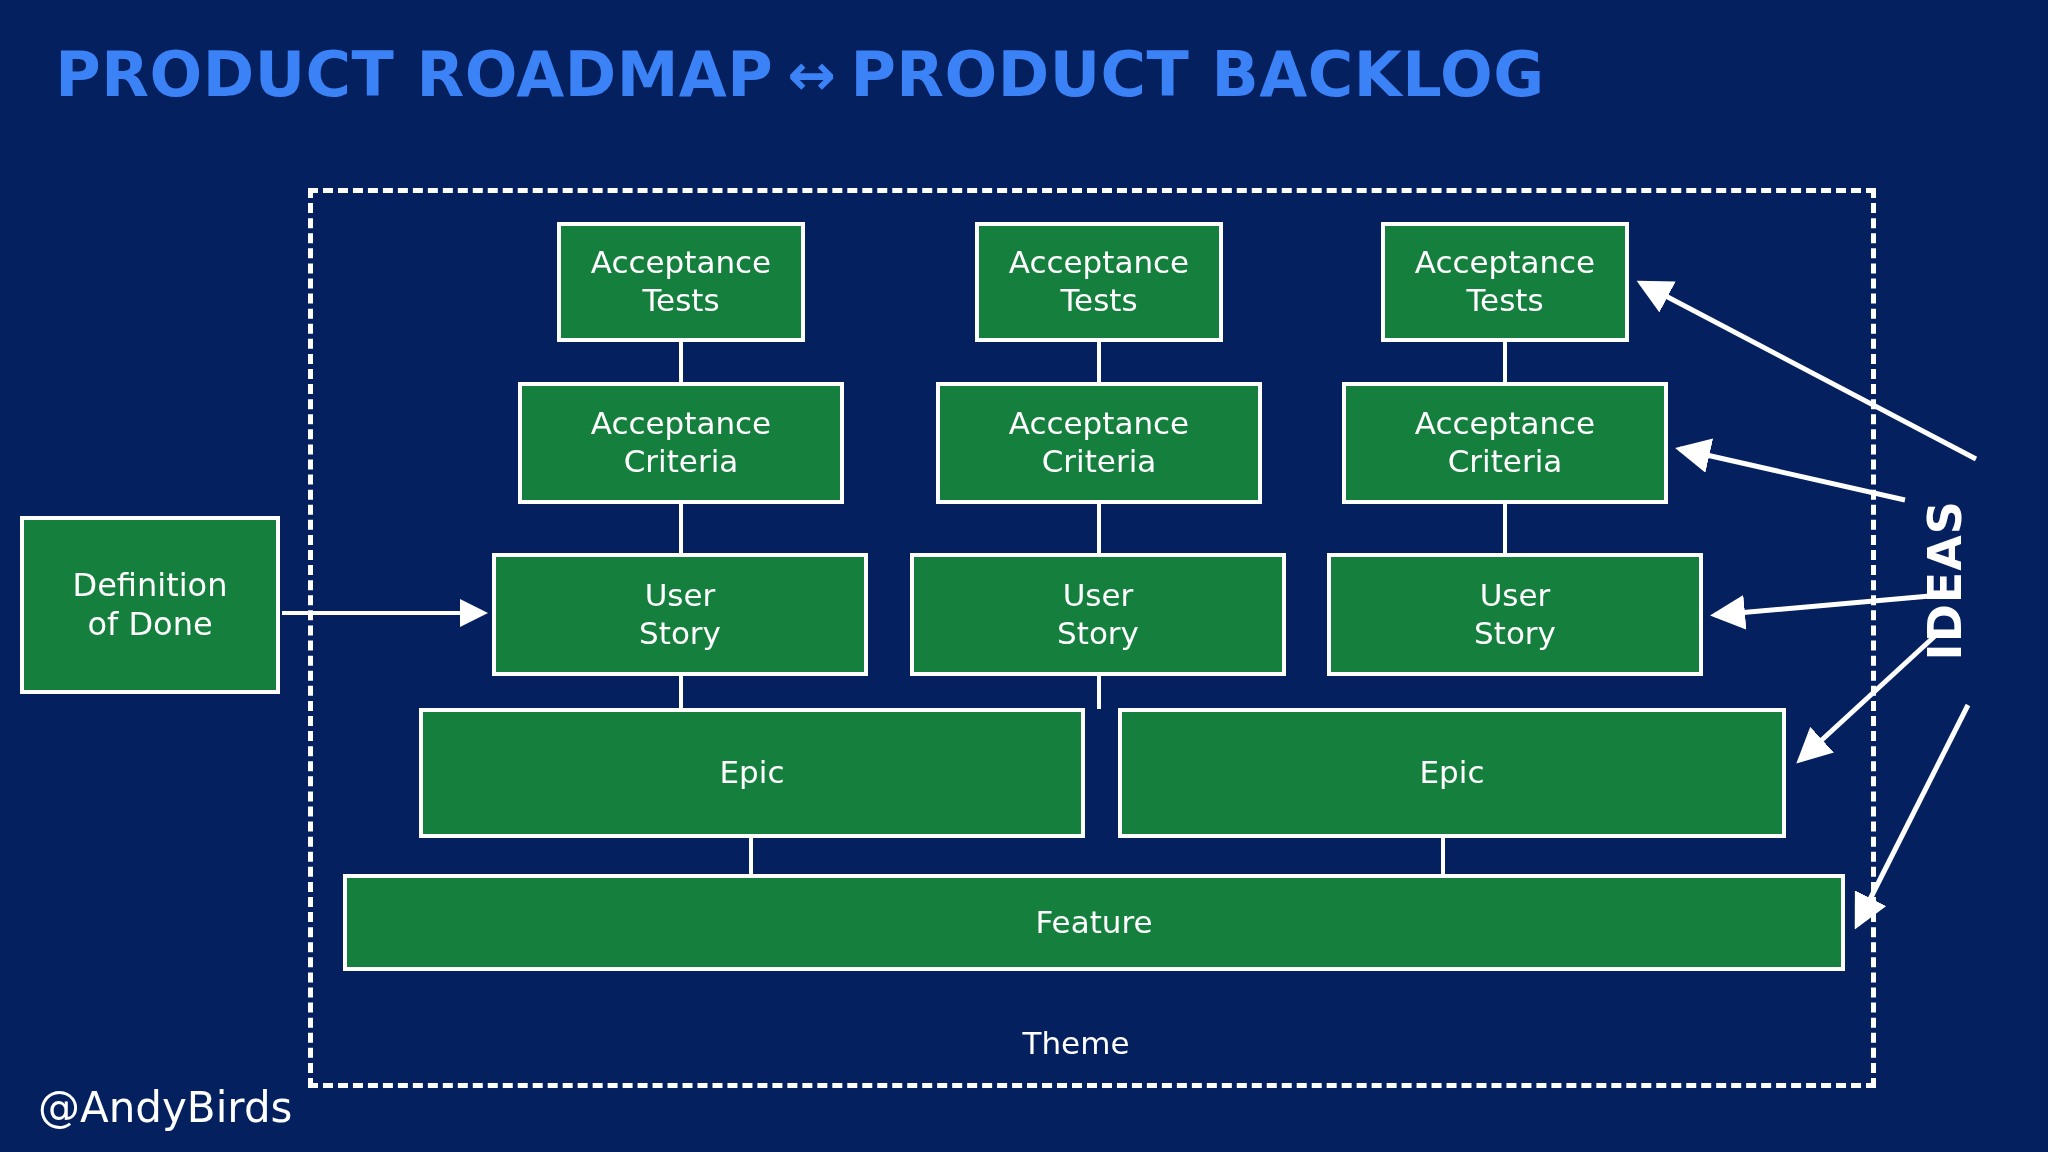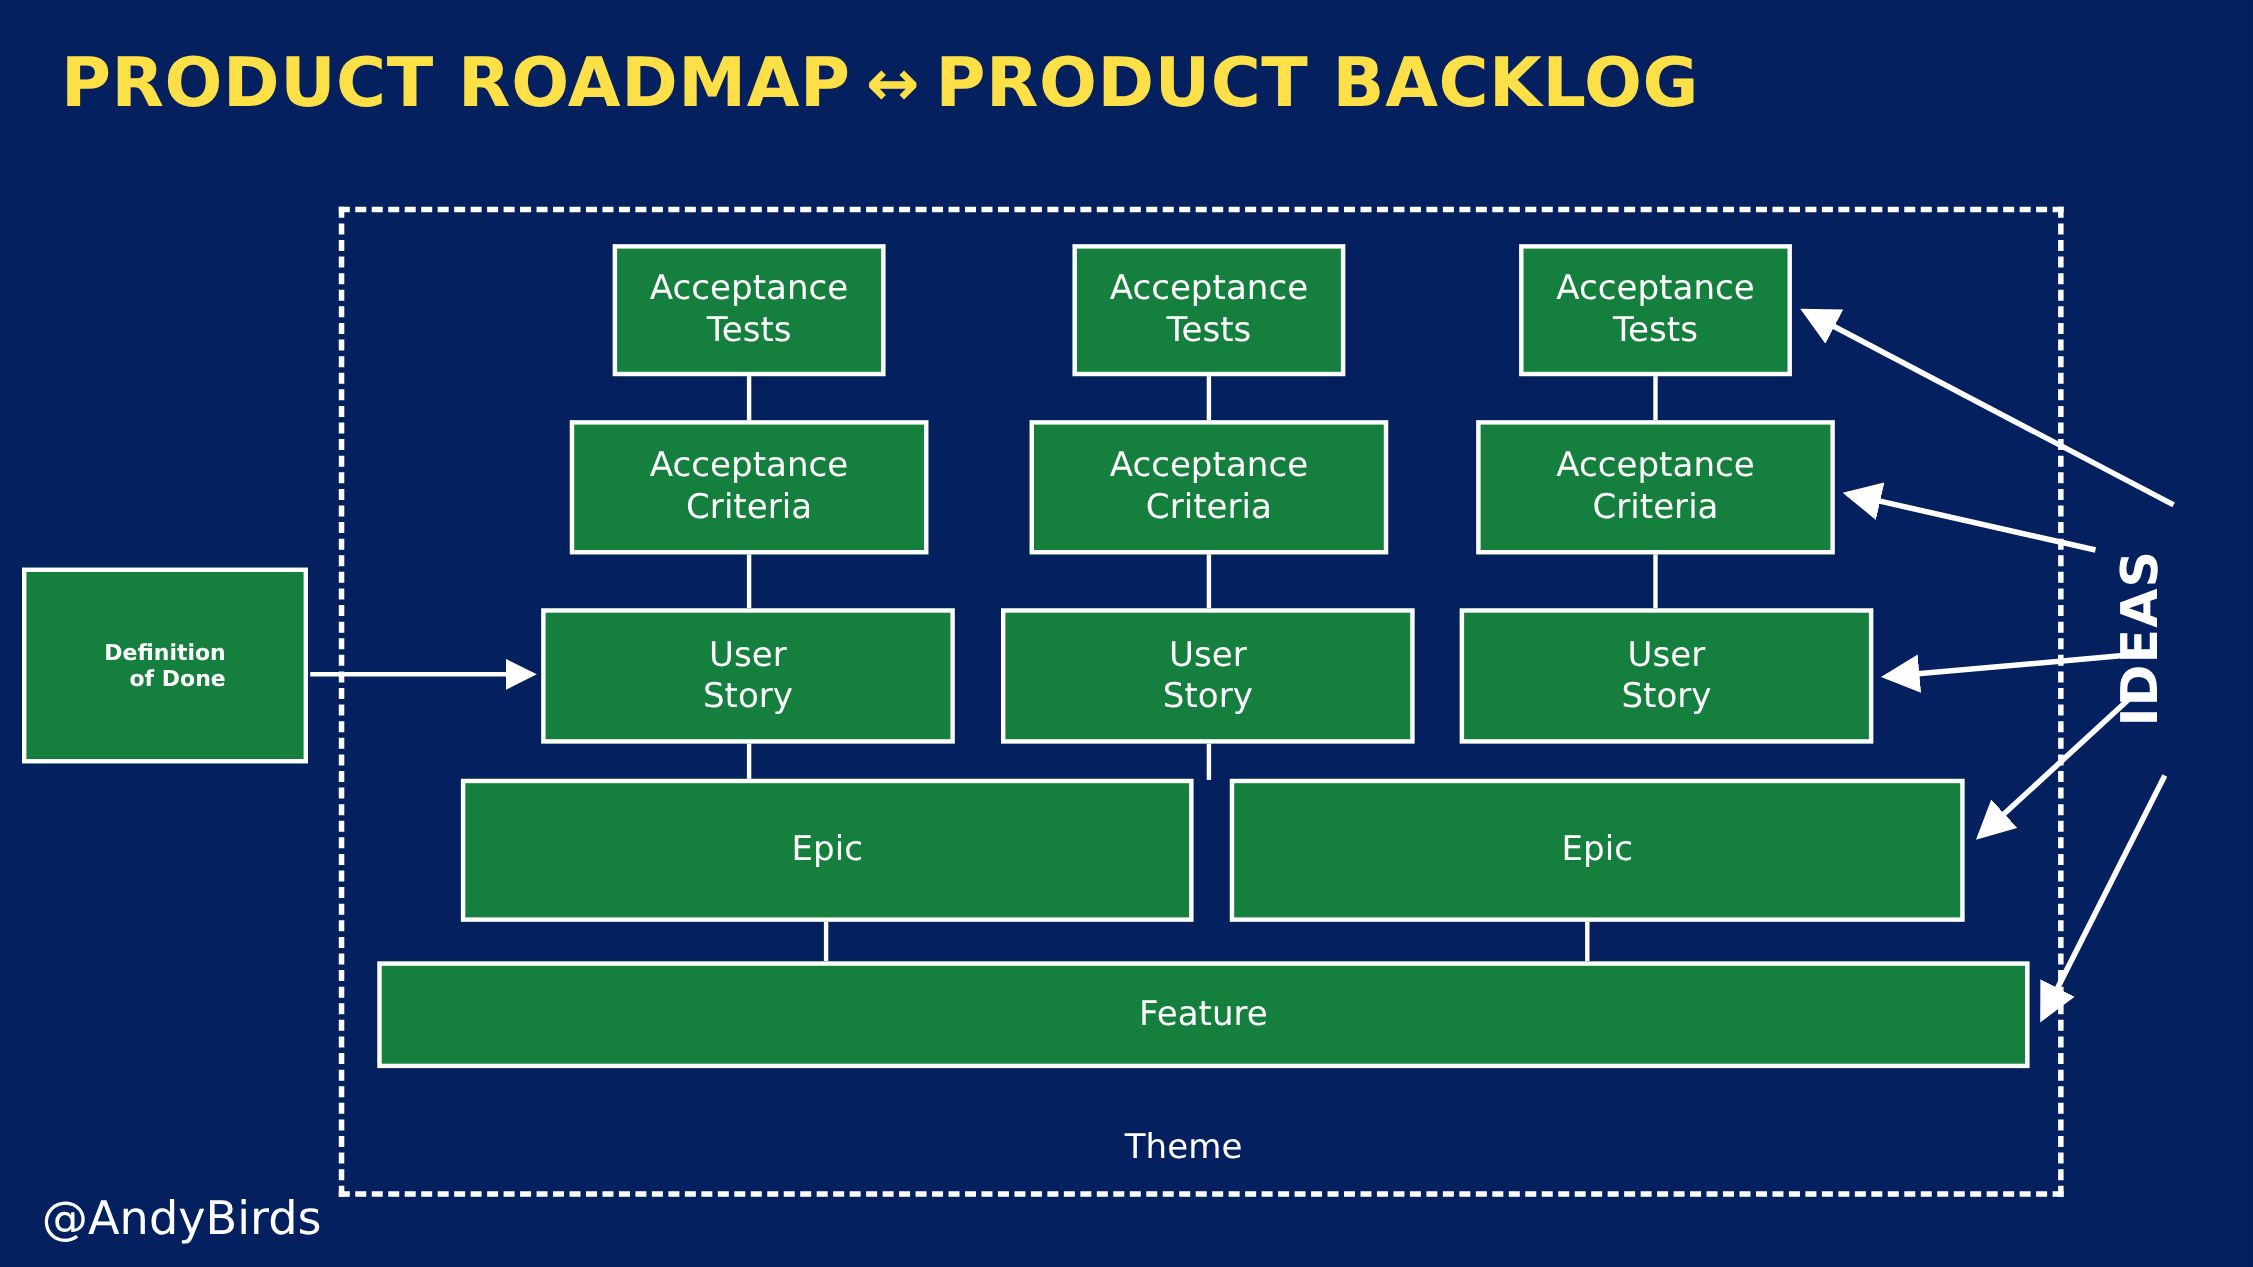--- a/index.html
+++ b/index.html
@@ -16,21 +16,21 @@
     font-family: "DejaVu Sans", "Liberation Sans", sans-serif;
   }
 
   
   #title {
     position: absolute;
     left: 0px;
     top: 38px;
     width: 1600px;
     text-align: center;
-    color: #fde047;
+    color: #3b82f6;
     font-size: 62px;
     font-weight: bold;
     letter-spacing: 0.5px;
     white-space: nowrap;
     font-family: "DejaVu Sans", "Liberation Sans", sans-serif;
   }
   #title .arrow-glyph {
     display: inline-block;
     margin: 0 14px;
     font-size: 58px;
@@ -71,23 +71,22 @@
     display: flex;
     align-items: center;
     justify-content: center;
     text-align: center;
     font-size: 31px;
     font-weight: normal;
     line-height: 1.22;
     white-space: pre-line;
   }
   .node.bold {
-    font-weight: bold;
-    font-size: 20px;
-    text-align: right;
+    font-weight: normal;
+    font-size: 32px;
   }
 
   
   .connector {
     position: absolute;
     background: #ffffff;
   }
 
   
   #ideas-label {

